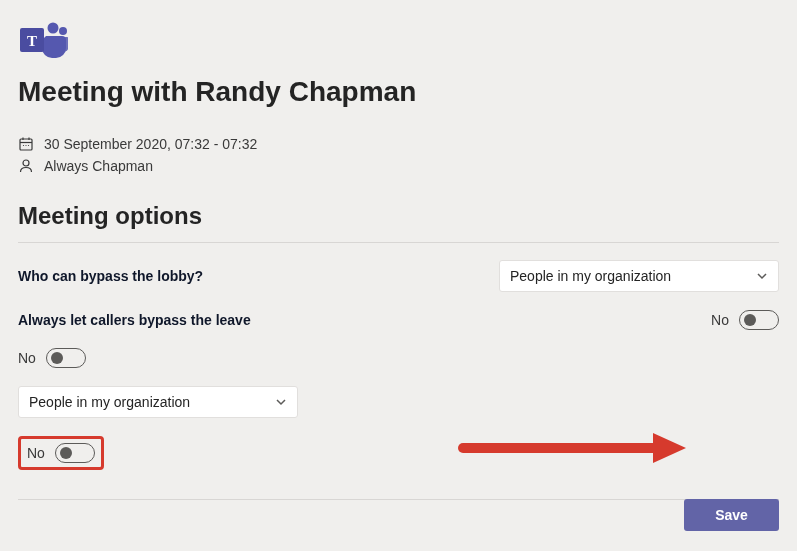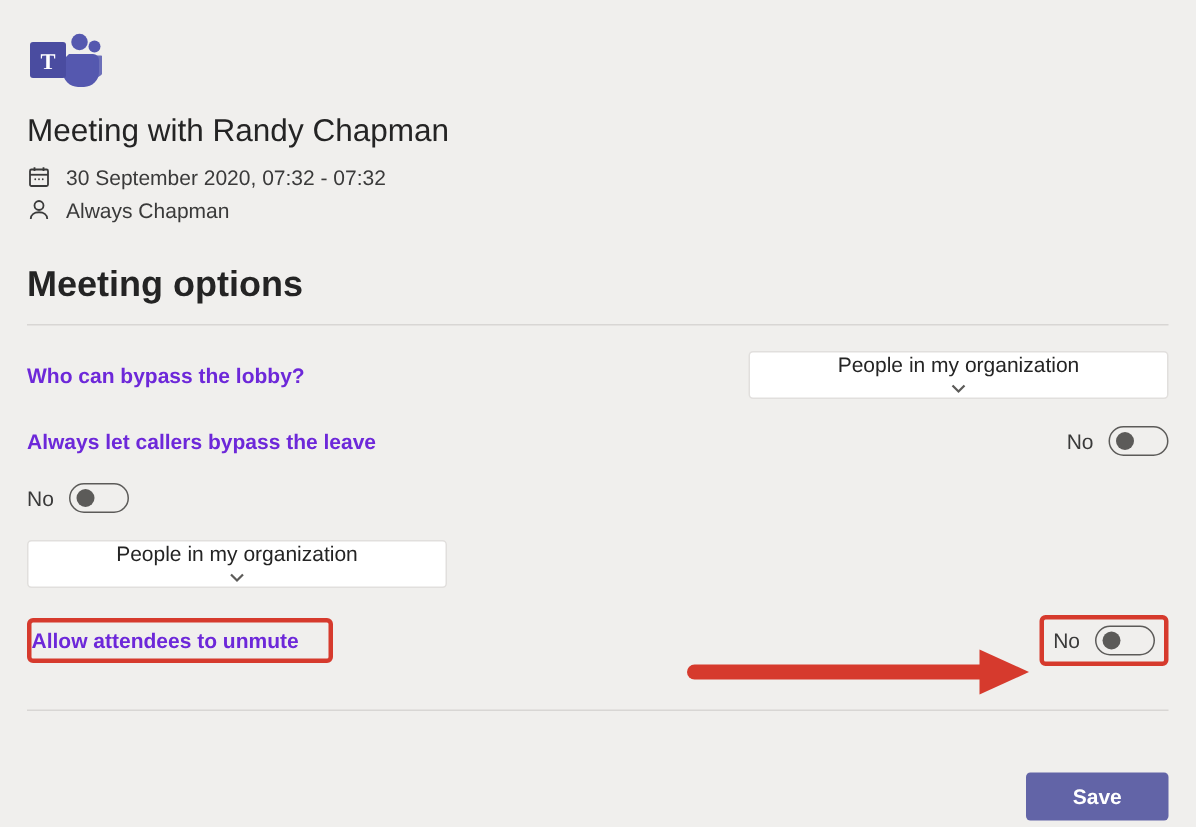--- a/index.html
+++ b/index.html
@@ -10,59 +10,58 @@
       height: 551px;
       padding: 18px;
       color: #242424;
       position: relative;
     }
     .teams-logo {
       width: 50px; height: 40px;
       margin-bottom: 18px;
       position: relative;
     }
-    .meeting-title { font-size: 21px; font-weight: 400; margin-bottom: 10px; }
+    .meeting-title { font-size: 28px; font-weight: 700; margin-bottom: 28px; }
     .meta-row { display: flex; align-items: center; gap: 10px; font-size: 14px; color: #3a3a3a; margin-bottom: 6px; }
     .meta-row svg { flex-shrink: 0; }
     .section-title { font-size: 24px; font-weight: 700; margin-top: 28px; margin-bottom: 12px; }
     .divider { border: none; border-top: 1px solid #d8d6d4; margin: 8px 0 8px 0; }
     .option-row {
       display: flex; justify-content: space-between; align-items: center;
       padding: 9px 0;
       font-size: 14px; font-weight: 600;
     }
-    .option-row .label { color: #6d28d9; }
+    .option-row .label { color: #0f172a; }
     .dropdown {
       width: 280px; height: 32px;
       background: #fff; border: 1px solid #e1dfdd; border-radius: 3px;
       display: flex; align-items: center; justify-content: space-between;
       padding: 0 10px; font-size: 14px; font-weight: 400; color: #242424;
       cursor: pointer;
-      flex-direction: column;
     }
     .chevron { width: 12px; height: 12px; }
     .toggle-group { display: flex; align-items: center; gap: 10px; }
     .toggle-val { font-size: 14px; font-weight: 400; color: #3a3a3a; }
     .toggle {
       width: 40px; height: 20px; border: 1px solid #5c5b59; border-radius: 10px;
       position: relative; background: transparent; cursor: pointer;
     }
     .toggle-knob {
       width: 12px; height: 12px; border-radius: 50%; background: #5c5b59;
       position: absolute; top: 3px; left: 4px;
     }
     .highlight-box {
       border: 3px solid #d63a2d;
       border-radius: 4px;
       padding: 4px 8px 4px 0;
       display: inline-flex;
       align-items: center;
     }
     .save-btn {
-      position: absolute; right: 18px; bottom: 4px;
+      position: absolute; right: 18px; bottom: 20px;
       width: 95px; height: 32px;
       background: #6264a7; color: #fff;
       border: none; border-radius: 3px;
       font-size: 14px; font-weight: 600; cursor: pointer; margin-top: 36px;
     }
     .arrow {
       position: absolute;
       left: 458px; top: 428px;
       pointer-events: none;
     }
@@ -139,23 +138,20 @@
 <div class="option-row">
   <div class="dropdown">
     <span>People in my organization</span>
     <svg class="chevron" viewBox="0 0 12 12" fill="none" stroke="#5c5b59" stroke-width="1.5">
         <path d="M2 4 l4 4 l4 -4"></path>
       </svg>
   </div>
 </div>
 
 <div class="option-row">
-  <span class="highlight-box" style="padding-left:0;">
-    <span class="label" style="padding-right:12px;">Allow attendees to unmute</span>
-  </span>
   <div class="toggle-group highlight-box" style="padding:4px 6px;">
     <span class="toggle-val">No</span>
     <div class="toggle">
         <div class="toggle-knob"></div>
       </div>
   </div>
 </div>
 
 <hr class="divider" style="margin-top:20px;">
 

